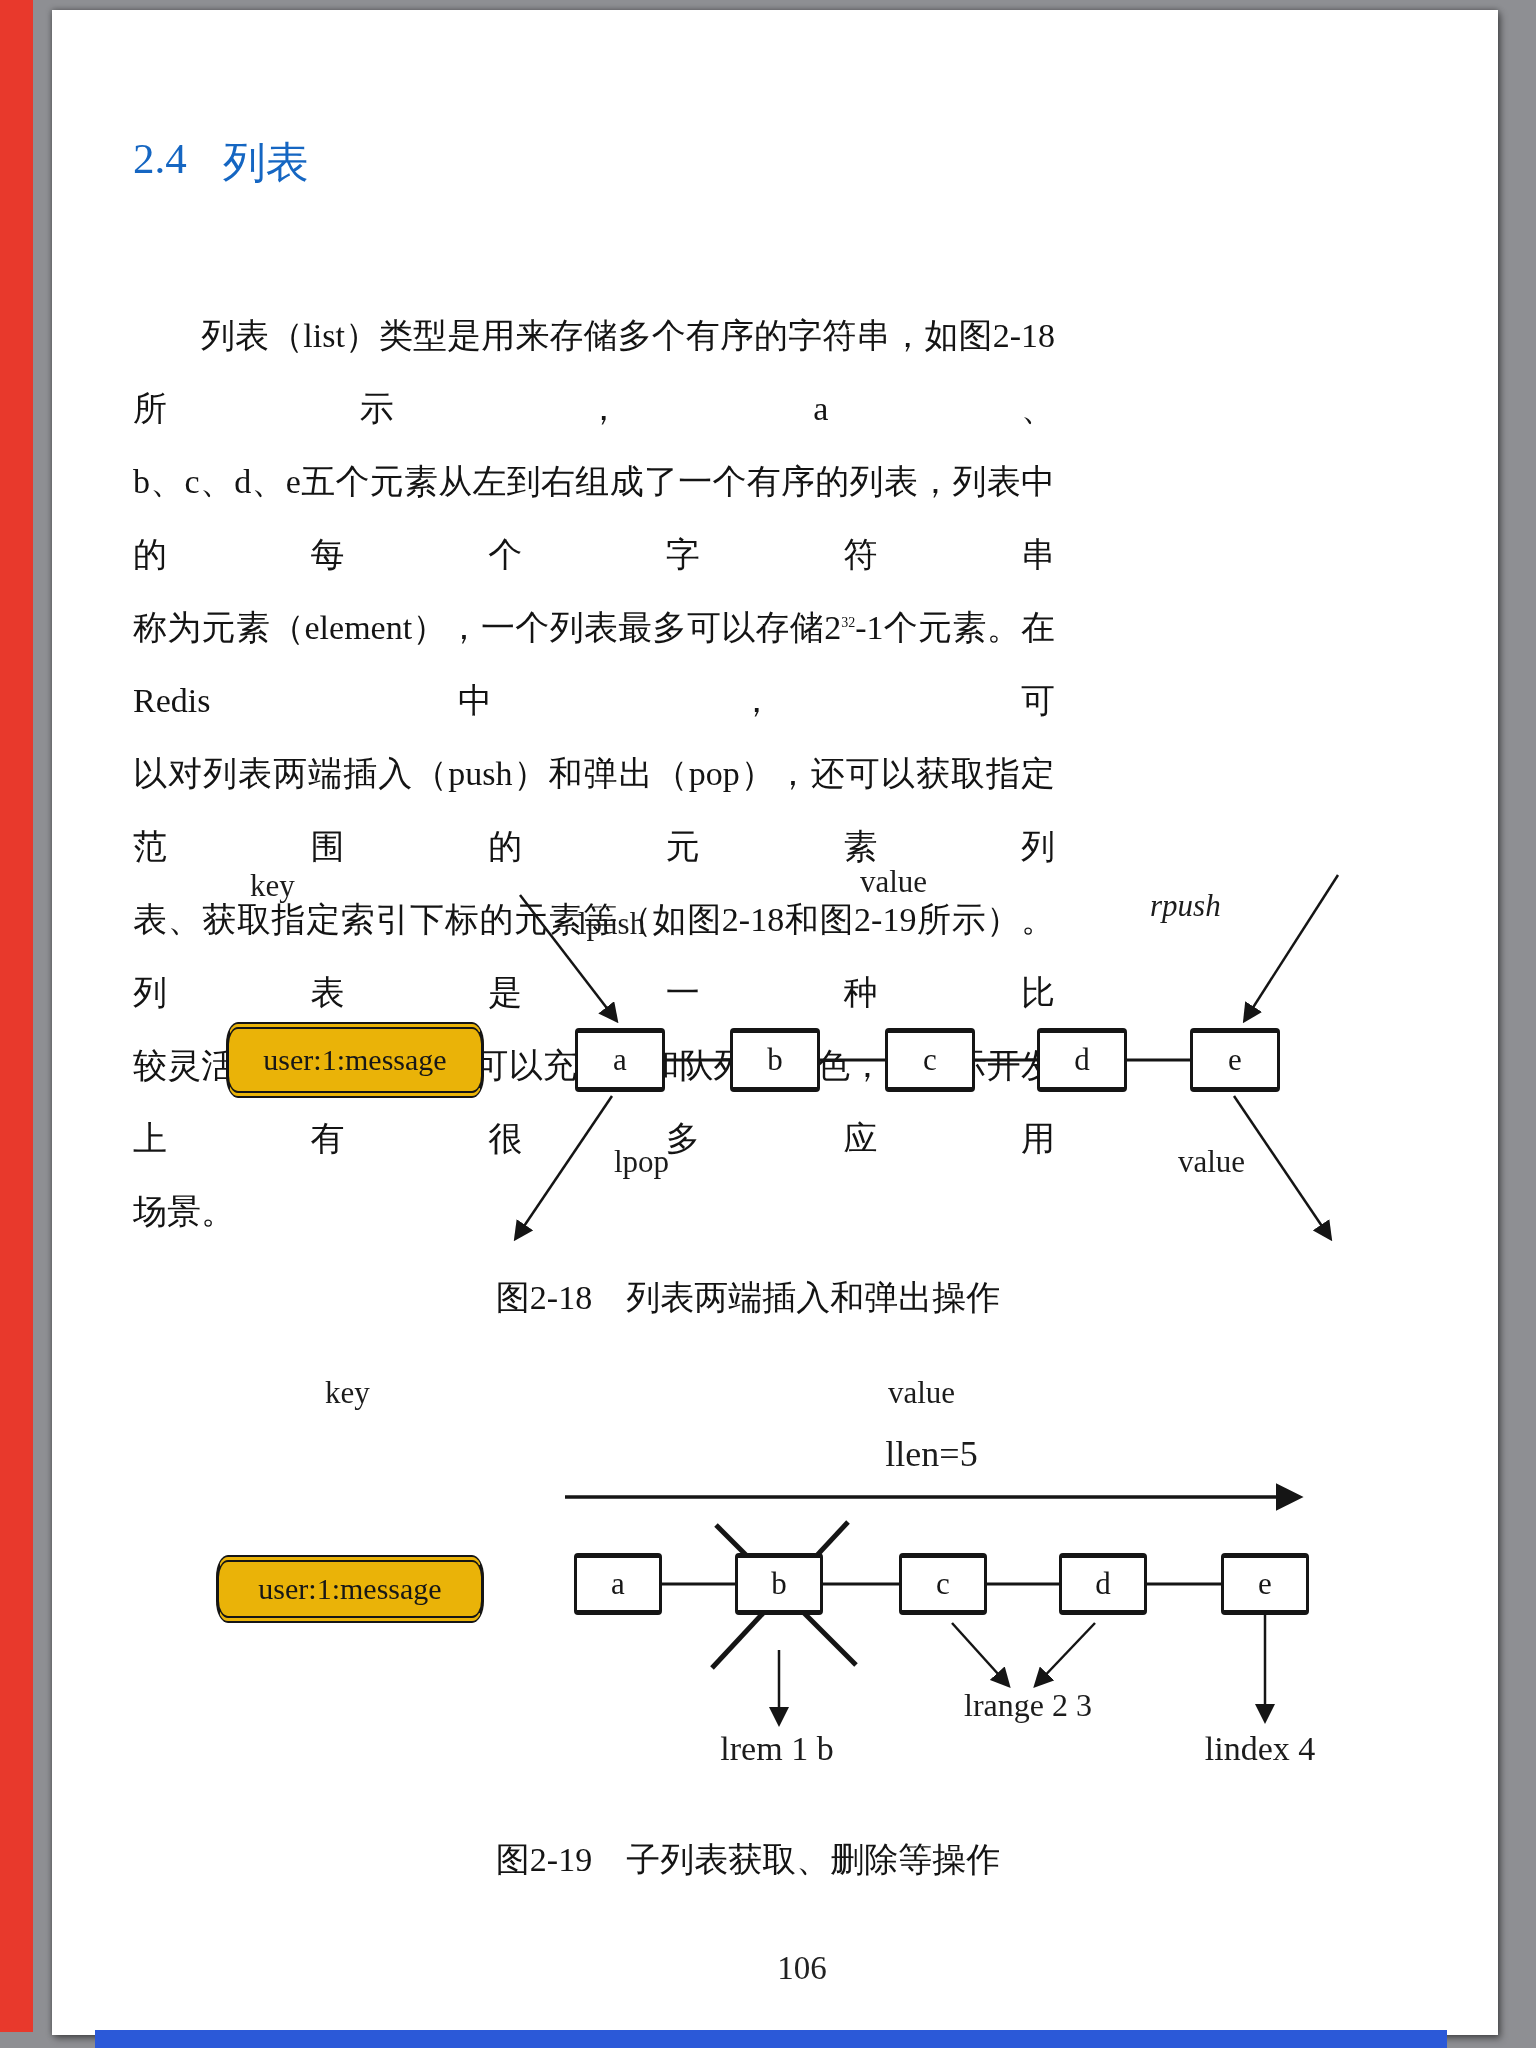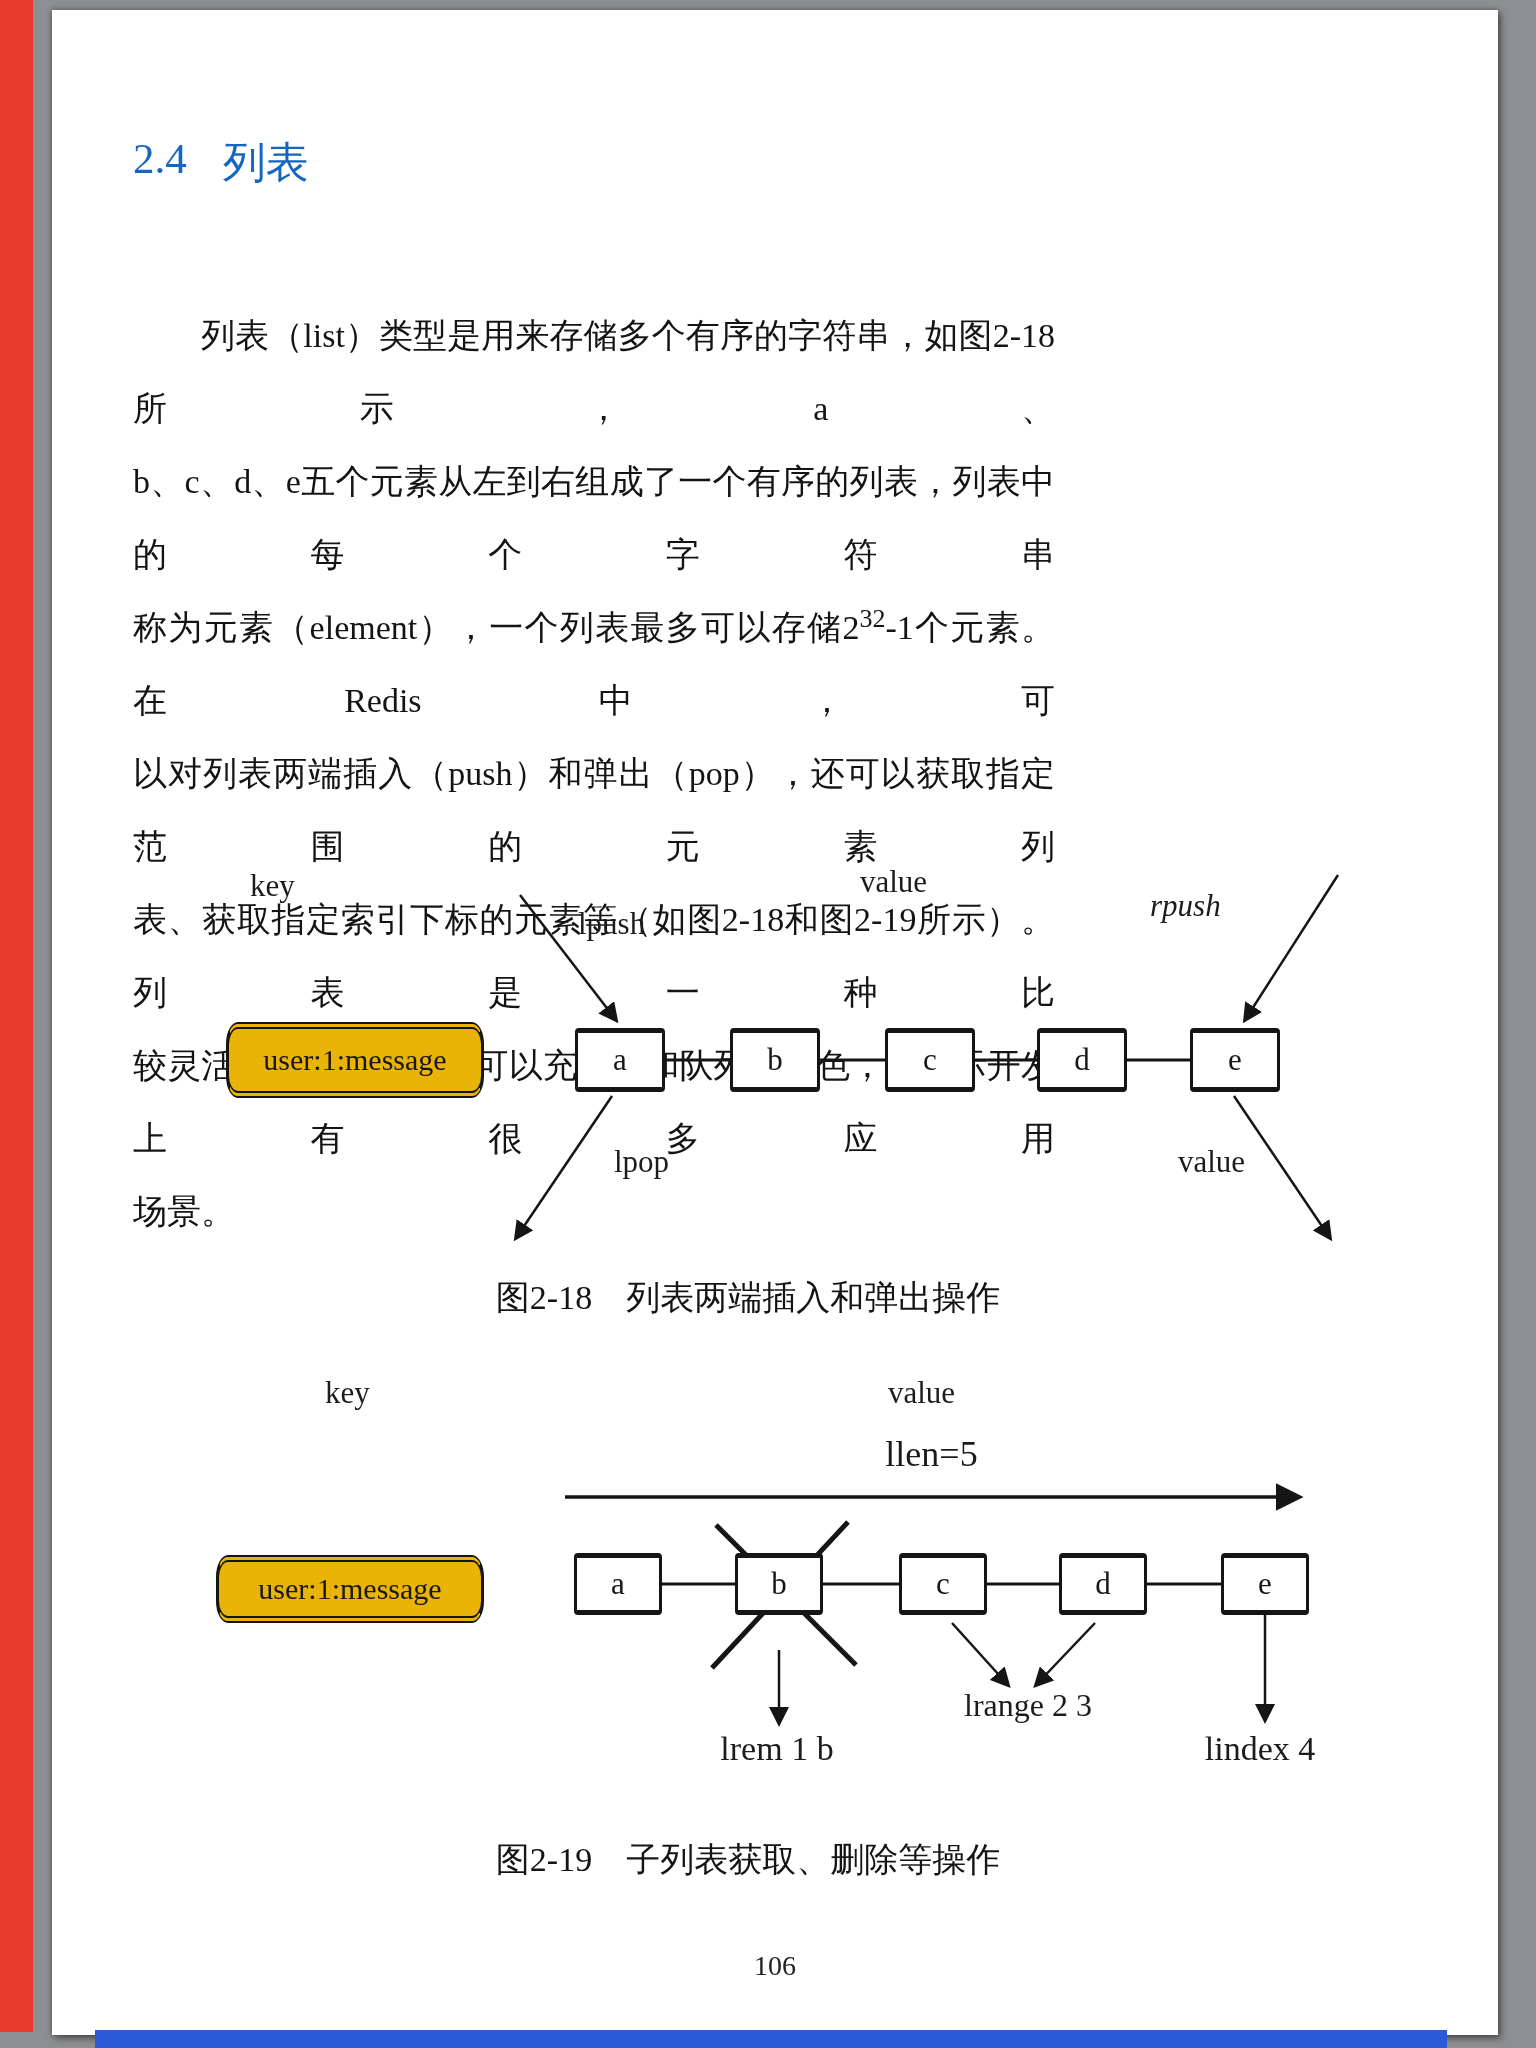--- a/index.html
+++ b/index.html
@@ -7,35 +7,35 @@
   .stage{position:absolute;left:0;top:0;width:1536px;height:1477px;}
   .page{position:absolute;left:52px;top:10px;width:1446px;height:2025px;background:#ffffff;
     box-shadow:0 0 6px rgba(0,0,0,.40),3px 4px 7px rgba(0,0,0,.35);}
   .red-bar{position:absolute;left:0;top:0;width:33px;height:2032px;background:#e8392c;z-index:8;}
   .blue-bar{position:absolute;left:95px;top:2030px;width:1352px;height:18px;background:#2b59d8;z-index:9;}
   .heading{position:absolute;left:133px;top:134px;font-size:43px;color:#1566c2;display:flex;gap:36px;z-index:2;}
   .para{position:absolute;left:133px;top:299px;width:922px;font-size:34px;line-height:73px;color:#141414;z-index:2;}
   .pline{text-align:justify;text-align-last:justify;}
   .pline.first{text-indent:68px;}
   .pline.last{text-align:justify;text-align-last:left;}
-  .para sup{font-size:26px;line-height:0;}
+  .para sup{font-size:14px;line-height:0;}
   .fig{position:absolute;left:0;width:1536px;z-index:2;}
   #fig1{top:860px;height:470px;}
   #fig2{top:1375px;height:560px;}
   .fl{position:absolute;font-size:31px;color:#1c1c1c;white-space:nowrap;}
   .fl.center{text-align:center;}
   .keybox{position:absolute;border-top:7px double #151515;border-bottom:7px double #151515;
     border-left:3px solid #151515;border-right:3px solid #151515;border-radius:12px/22px;
     display:flex;align-items:center;justify-content:center;font-size:30px;color:#171717;background:#eab308;box-sizing:border-box;}
   .ebox{position:absolute;width:90px;height:64px;border:solid #151515;border-width:5px 3px;border-radius:4px;
     display:flex;align-items:center;justify-content:center;font-size:31px;color:#171717;background:#fff;box-sizing:border-box;}
   #fig2 .ebox{width:88px;height:62px;}
   svg.overlay{position:absolute;left:0;top:0;pointer-events:none;}
   .cap{position:absolute;left:0;width:1496px;text-align:center;font-size:34px;color:#141414;}
-  .pageno{position:absolute;left:52px;top:1950px;width:1446px;text-align:center;font-size:28px;color:#222;z-index:2;}
+  .pageno{position:absolute;left:52px;top:1950px;width:1446px;text-align:center;font-size:33px;color:#222;z-index:2;padding-left:27px;}
   
   .kb1{left:226px;top:162px;width:258px;height:76px;}
   .f1a{left:575px;top:168px;}.f1b{left:730px;top:168px;}.f1c{left:885px;top:168px;}
   .f1d{left:1037px;top:168px;}.f1e{left:1190px;top:168px;}
   
   .kb2{left:216px;top:180px;width:268px;height:68px;}
   .f2a{left:574px;top:178px;}.f2b{left:735px;top:178px;}.f2c{left:899px;top:178px;}
   .f2d{left:1059px;top:178px;}.f2e{left:1221px;top:178px;}
 </style>
 </head>

